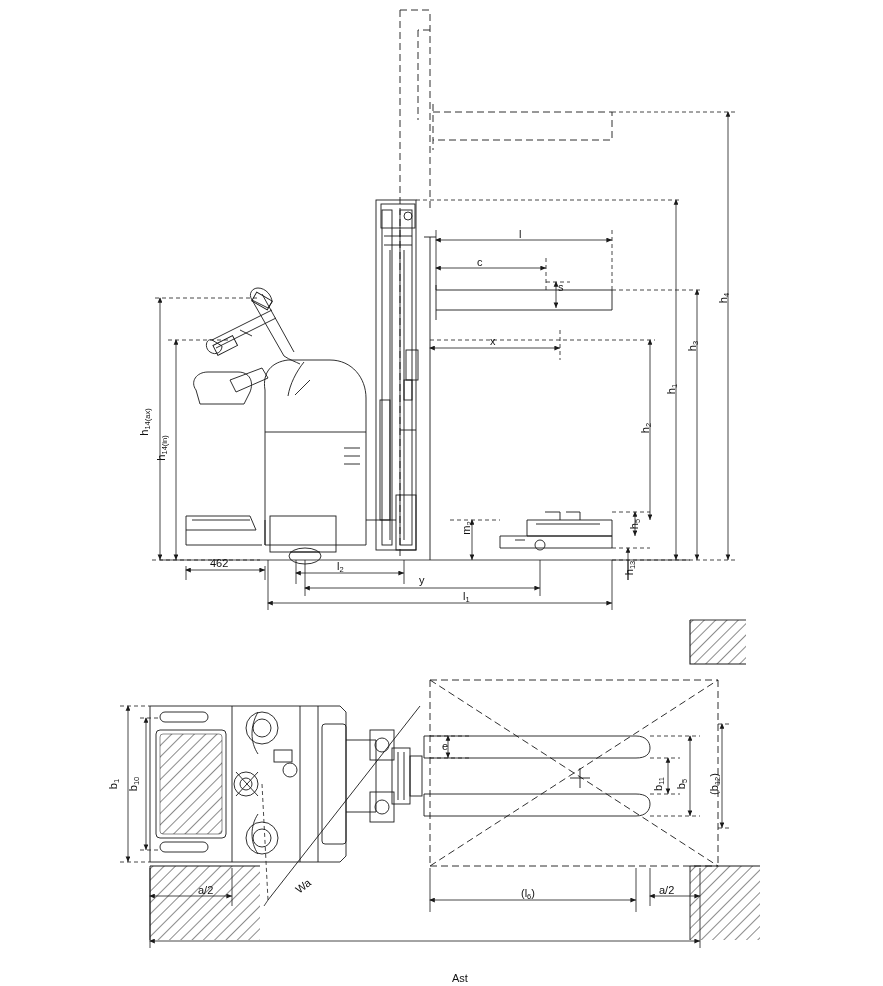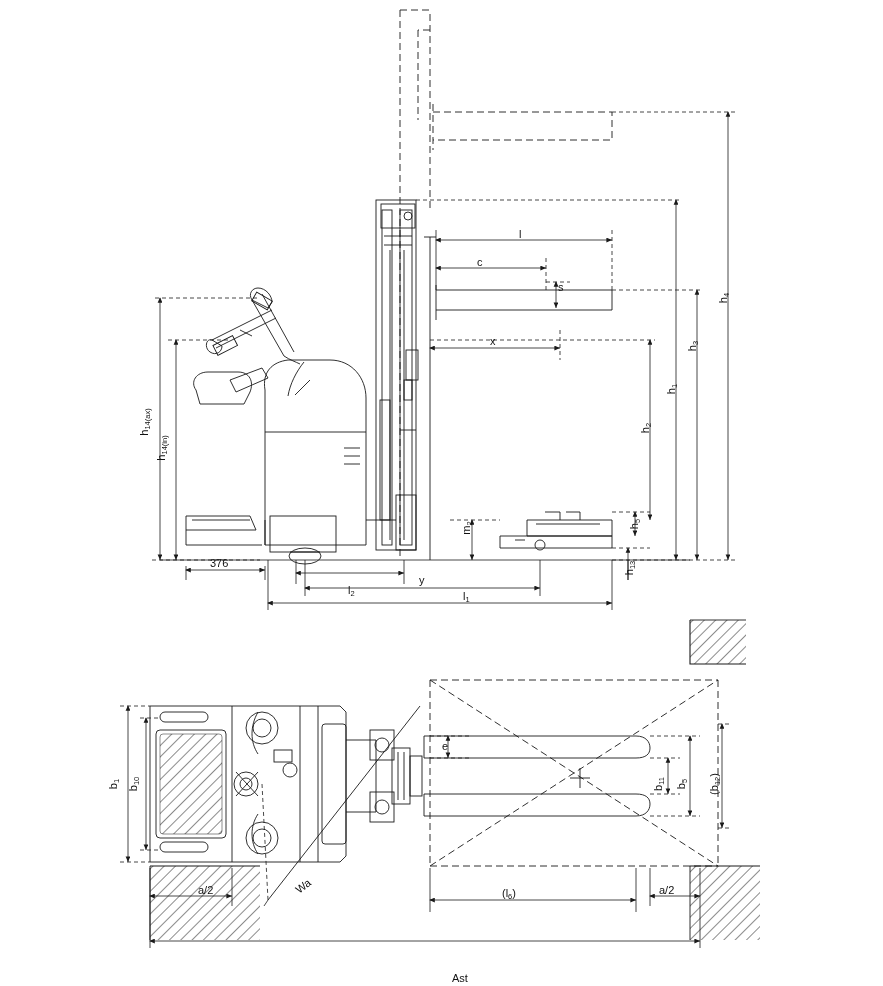--- a/index.html
+++ b/index.html
@@ -294,28 +294,28 @@
 <div class="lbl" style="left:148px; top:442px; transform:rotate(-90deg);">h<sub>14(in)</sub></div>
 <div class="lbl" style="left:629px; top:518px; transform:rotate(-90deg);">h<sub>5</sub></div>
 <div class="lbl" style="left:622px; top:562px; transform:rotate(-90deg);">h<sub>13</sub></div>
 <div class="lbl" style="left:459px; top:522px; transform:rotate(-90deg);">m<sub>2</sub></div>
 <div class="lbl" style="left:519px; top:228px;">l</div>
 <div class="lbl" style="left:477px; top:256px;">c</div>
 <div class="lbl" style="left:558px; top:281px;">s</div>
 <div class="lbl" style="left:490px; top:335px;">x</div>
 <div class="lbl" style="left:419px; top:574px;">y</div>
 <div class="lbl" style="left:443px; top:590px;padding-left:20px;">l<sub>1</sub></div>
-<div class="lbl" style="left:337px; top:584px;margin-left:11px;">l<sub>2</sub></div>
-<div class="lbl" style="left:210px; top:557px;">376</div>
+<div class="lbl" style="left:337px; top:560px;">l<sub>2</sub></div>
+<div class="lbl" style="left:210px; top:557px;">462</div>
 
 <div class="lbl" style="left:108px; top:778px; transform:rotate(-90deg);">b<sub>1</sub></div>
 <div class="lbl" style="left:126px; top:778px; transform:rotate(-90deg);">b<sub>10</sub></div>
 <div class="lbl" style="left:442px; top:740px;">e</div>
 <div class="lbl" style="left:651px; top:778px; transform:rotate(-90deg);">b<sub>11</sub></div>
 <div class="lbl" style="left:676px; top:778px; transform:rotate(-90deg);">b<sub>5</sub></div>
 <div class="lbl" style="left:703px; top:778px; transform:rotate(-90deg);">(b<sub>12</sub>)</div>
 <div class="lbl" style="left:198px; top:884px;">a/2</div>
 <div class="lbl" style="left:659px; top:884px;">a/2</div>
 <div class="lbl" style="left:295px; top:880px; transform:rotate(-38deg);">Wa</div>
-<div class="lbl" style="left:502px; top:887px;">(l<sub>6</sub>)</div>
+<div class="lbl" style="left:521px; top:887px;">(l<sub>6</sub>)</div>
 <div class="lbl" style="left:452px; top:972px;">Ast</div>
 
 </div>
 
 </body></html>

